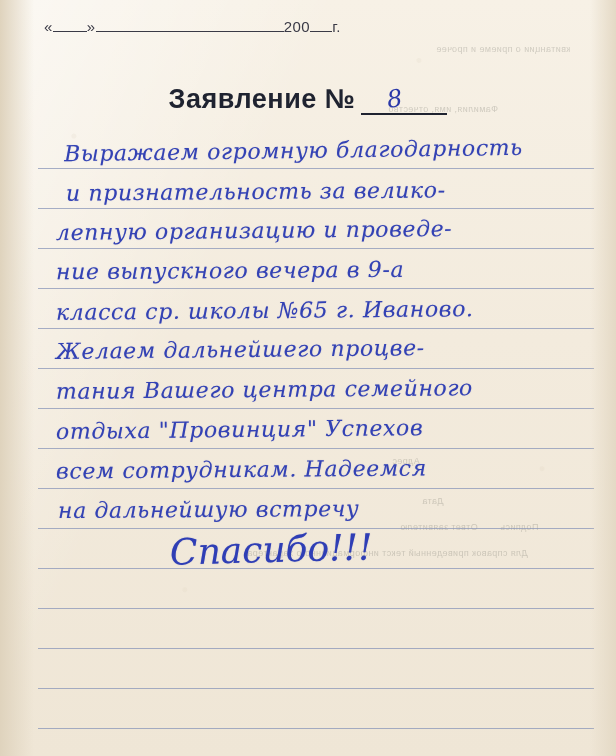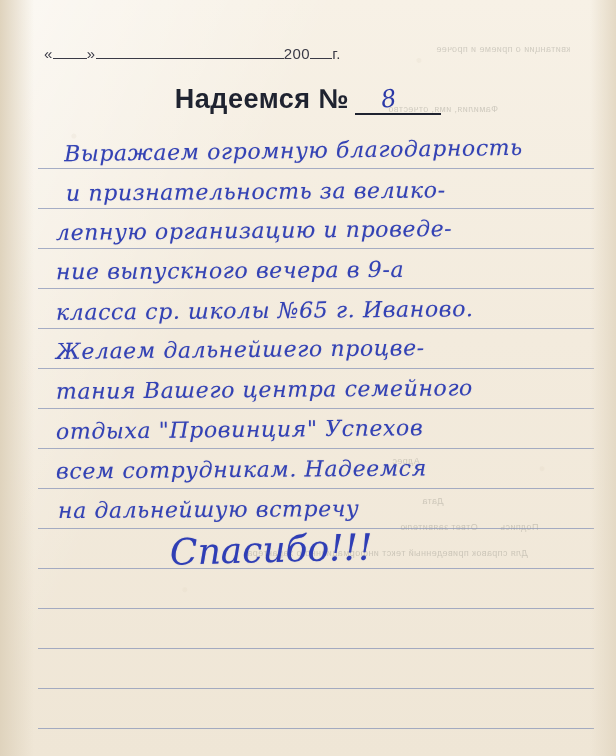--- a/index.html
+++ b/index.html
@@ -72,21 +72,21 @@
     font-size: 9px;
     letter-spacing: .4px;
     transform: scaleX(-1);
     white-space: nowrap;
     pointer-events: none;
     font-family: "Liberation Sans", sans-serif;
   }
   
   .form-line {
     position: absolute;
-    top: 45px;
+    top: 18px;
     left: 44px;
     font-size: 15px;
     color: #3a3a46;
     letter-spacing: .5px;
     white-space: nowrap;
   }
   .form-line .u {
     display: inline-block;
     border-bottom: 1px solid #3a3a46;
     height: 13px;
@@ -185,21 +185,21 @@
     <div class="rule" style="top:648px;"></div>
     <div class="rule" style="top:688px;"></div>
     <div class="rule" style="top:728px;"></div>
   </div>
 
   <div class="form-line">
     <span>«</span><span class="u u-sm"></span><span>»</span><span class="u u-lg"></span><span>200</span><span class="u u-xs"></span><span>г.</span>
   </div>
 
   <div class="title-row">
-    <span class="title">Надеемся №</span><span class="title-blank"><span class="num-hand">8</span></span>
+    <span class="title">Заявление №</span><span class="title-blank"><span class="num-hand">8</span></span>
   </div>
 
   <div class="hand u" style="top:138px; left:64px; font-size:22px; transform:rotate(-0.8deg);">Выражаем огромную благодарность</div>
   <div class="hand u" style="top:179px; left:66px; font-size:22px; transform:rotate(-0.5deg);">и признательность за велико-</div>
   <div class="hand u" style="top:218px; left:56px; font-size:22px; transform:rotate(-0.6deg);">лепную организацию и проведе-</div>
   <div class="hand u" style="top:258px; left:56px; font-size:22px; transform:rotate(-0.4deg);">ние выпускного вечера в 9-а</div>
   <div class="hand u" style="top:298px; left:56px; font-size:22px; transform:rotate(-0.5deg);">класса ср. школы №65 г. Иваново.</div>
   <div class="hand u" style="top:337px; left:56px; font-size:22px; transform:rotate(-0.6deg);">Желаем дальнейшего процве-</div>
   <div class="hand u" style="top:377px; left:56px; font-size:22px; transform:rotate(-0.5deg);">тания Вашего центра семейного</div>
   <div class="hand u" style="top:417px; left:56px; font-size:22px; transform:rotate(-0.6deg);">отдыха "Провинция" Успехов</div>

